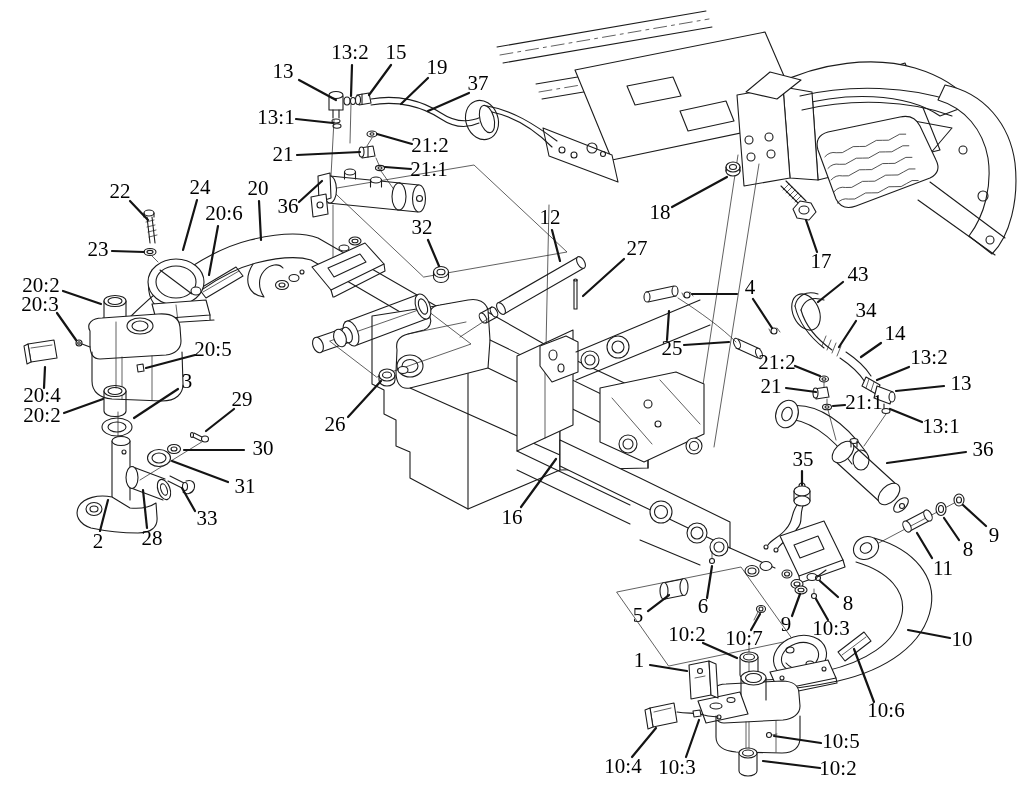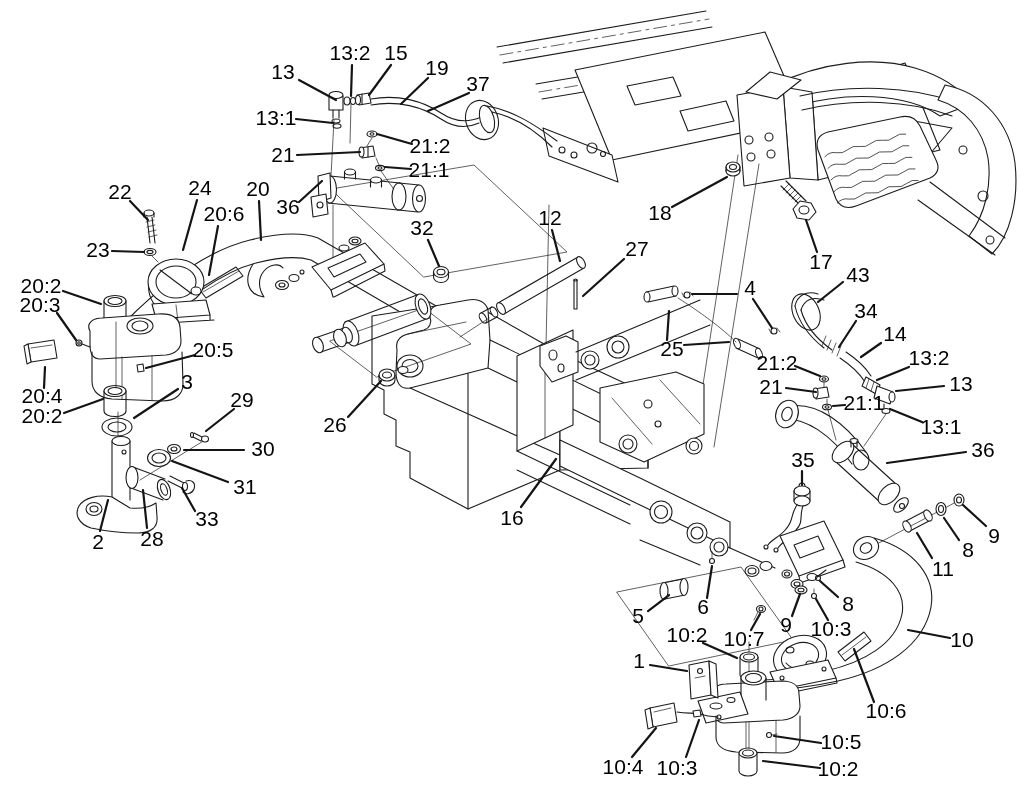--- a/index.html
+++ b/index.html
@@ -1,17 +1,17 @@
 <!DOCTYPE html>
 <html><head>
 <meta charset="utf-8">
 <style>
   html,body{margin:0;padding:0;background:#fff;}
   .stage{position:relative;width:1020px;height:786px;background:#ffffff;overflow:hidden;
-         font-family:Liberation Sans, sans-serif;}
+         font-family:Liberation Serif, serif;}
   svg{position:absolute;left:0;top:0;}
   #art *{stroke:#1c1c1c;stroke-width:1.1;fill:none;stroke-linejoin:round;stroke-linecap:round;}
   #art .f{fill:#ffffff;}
   #art .thin{stroke-width:0.7;}
   #art .dash{stroke-dasharray:13 5 3 5;}
   .leader{stroke:#141414;stroke-width:2.2;fill:none;stroke-linecap:round;}
   text.callout{fill:#000;stroke:none;}
 </style>
 </head>
 <body>

